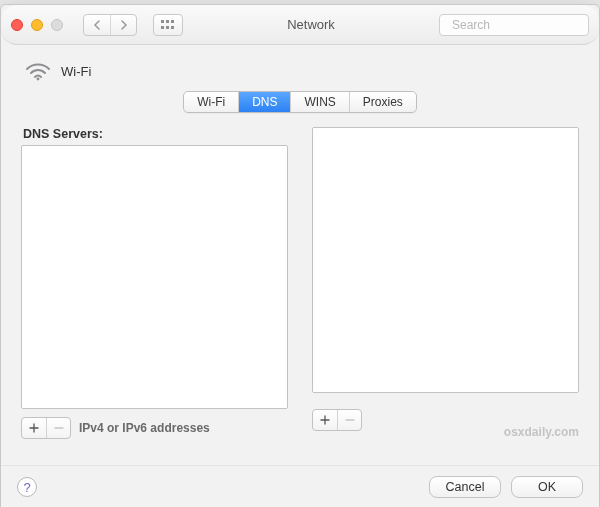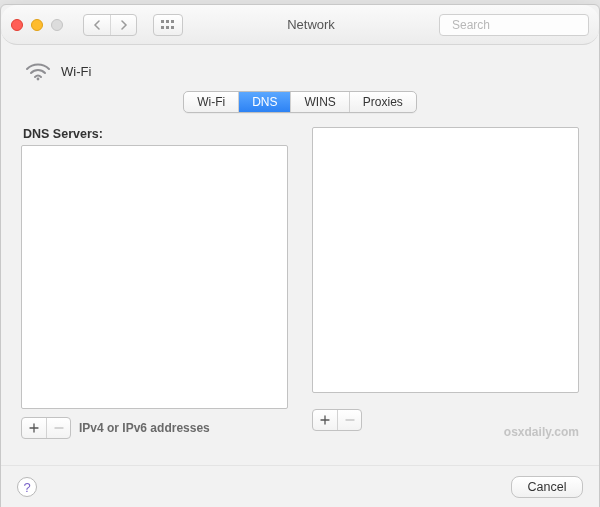--- a/index.html
+++ b/index.html
@@ -260,15 +260,16 @@
     </div>
 
   </div>
 
   <div class="footer">
     <div class="help">
       <span>?</span>
     </div>
     <div class="footer-spacer"></div>
     <button class="btn">Cancel</button>
+    <button class="btn">OK</button>
   </div>
 
 </div>
 
 </body></html>

